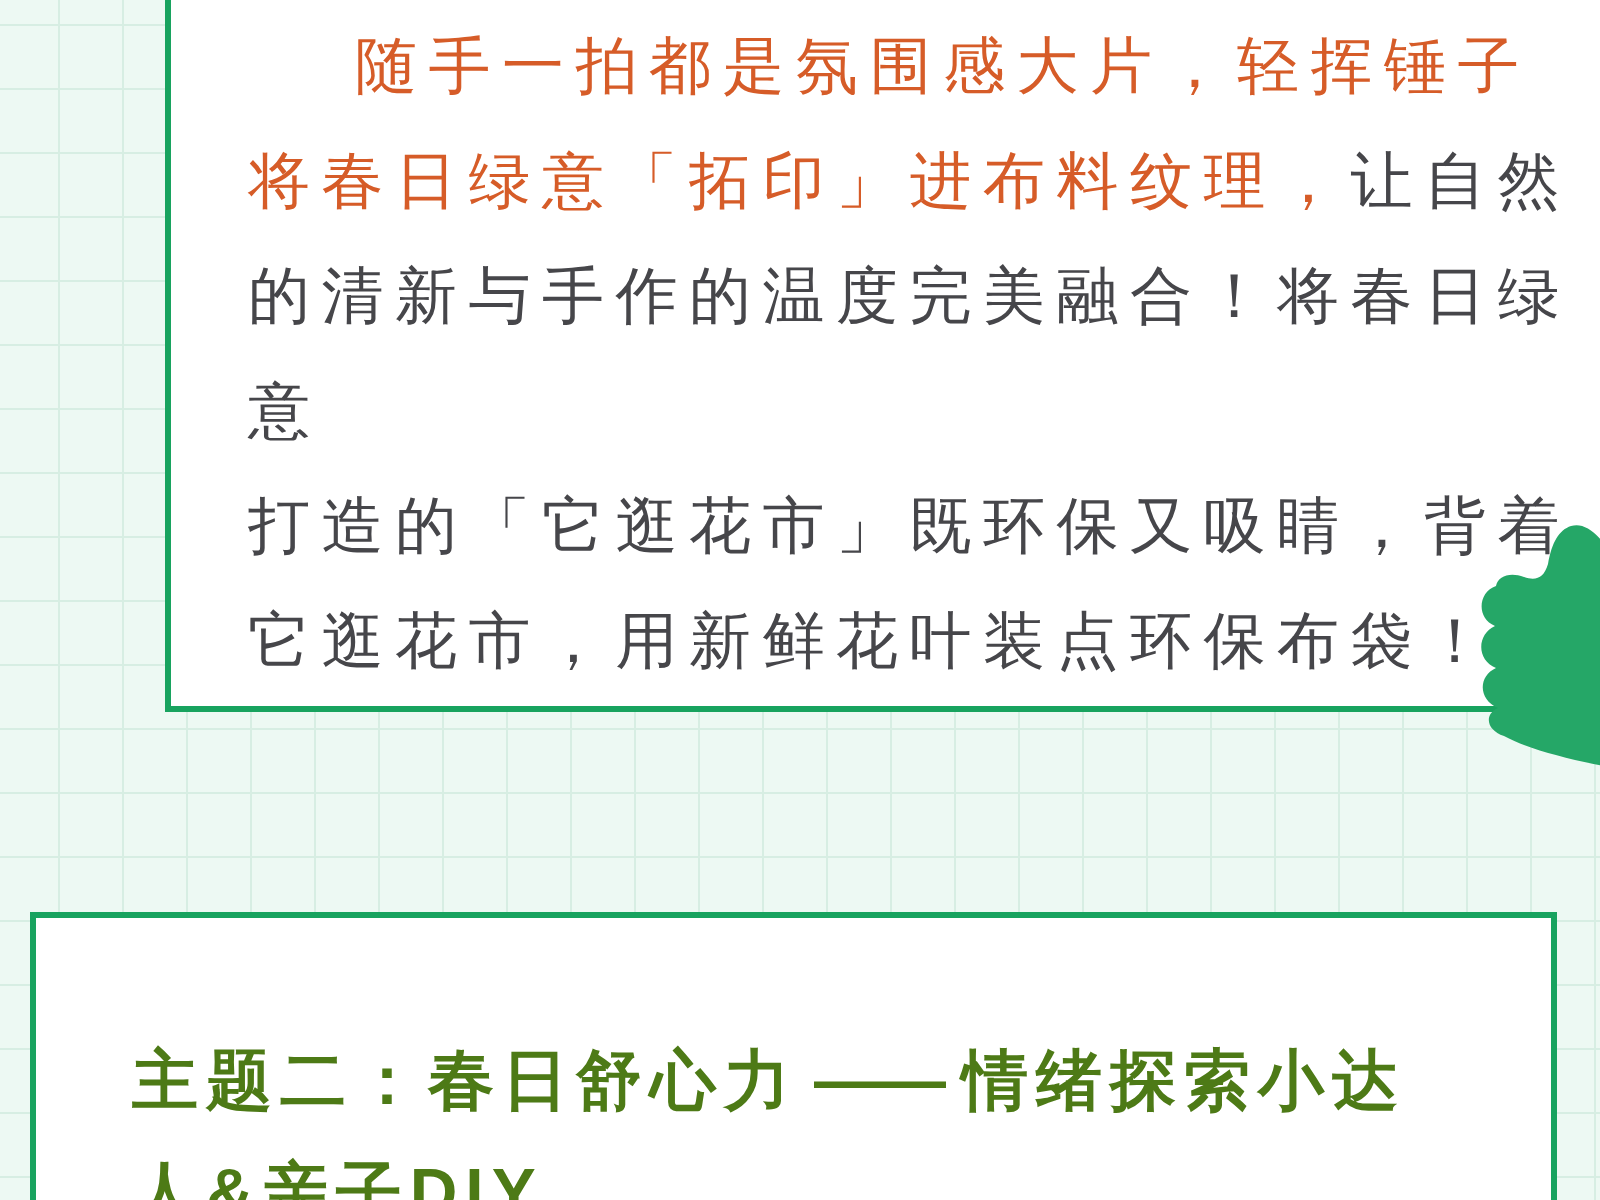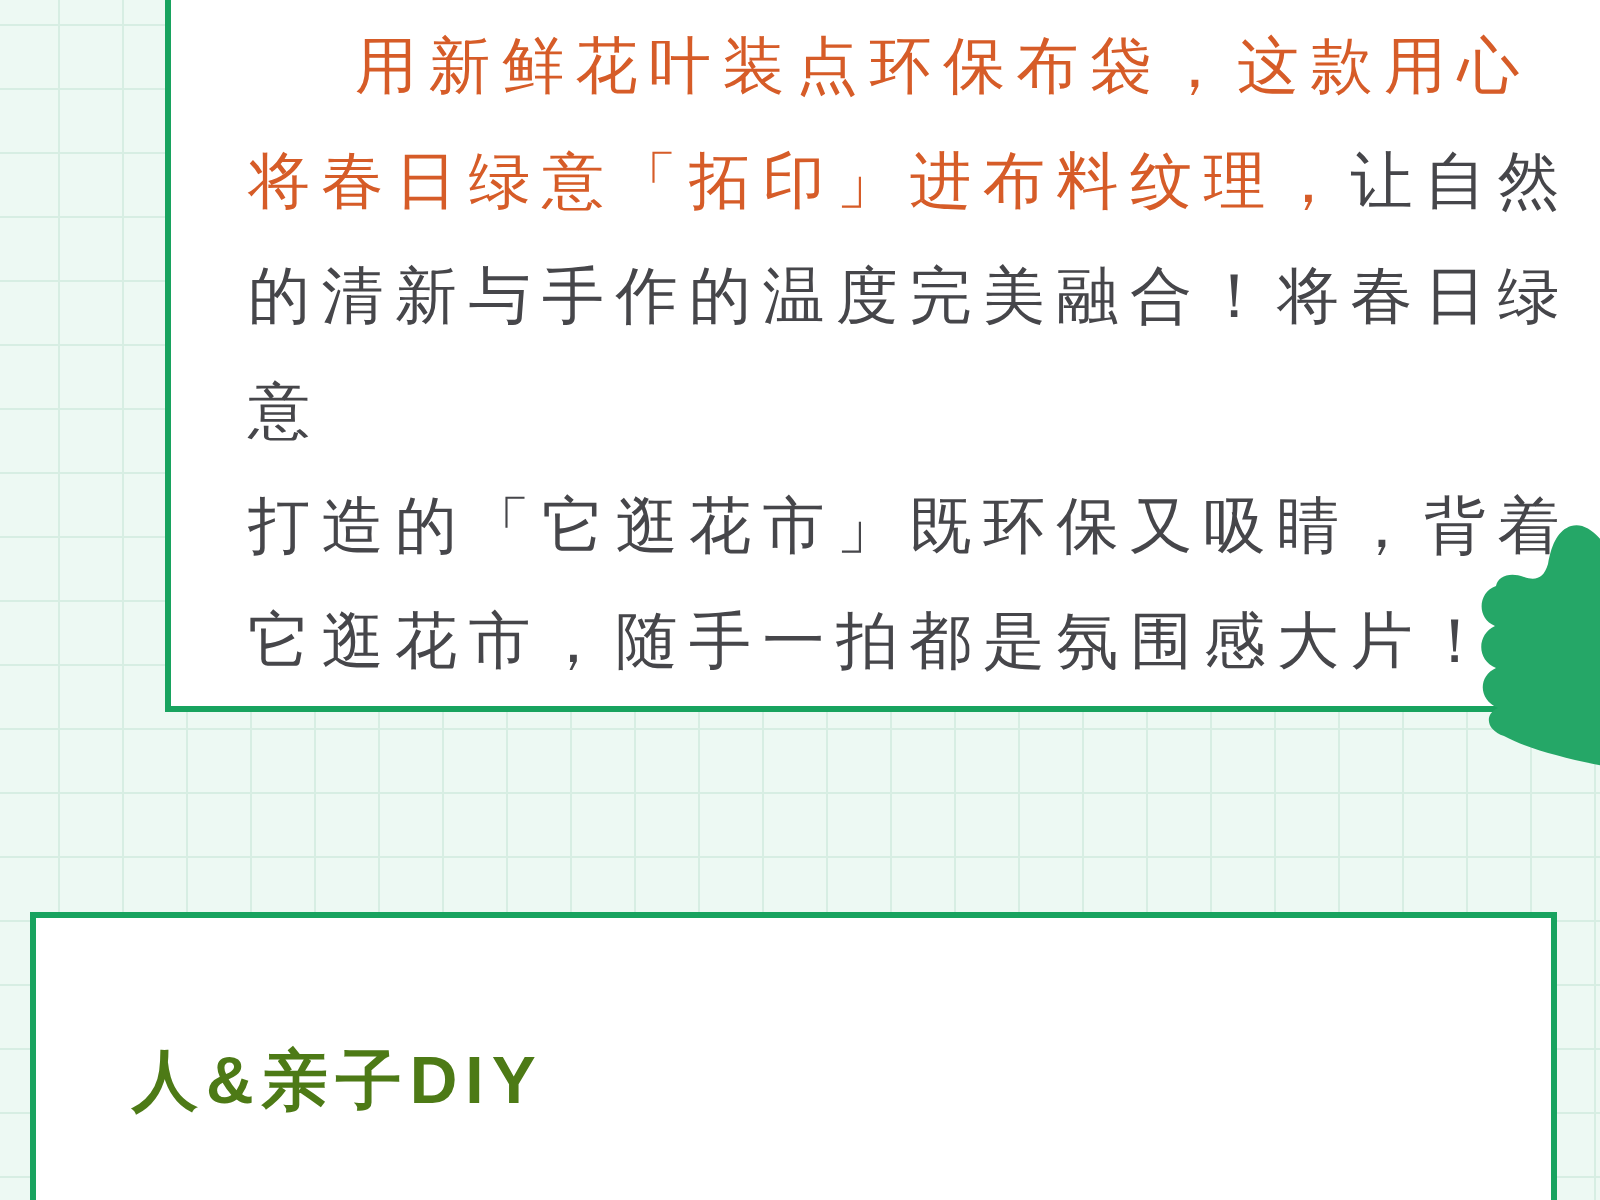--- a/index.html
+++ b/index.html
@@ -76,25 +76,25 @@
     height:250px;
     z-index:5;
   }
   .thumb-wrap svg{ display:block; width:100%; height:100%; overflow:visible; }
 </style>
 </head>
 <body style="background-color: rgb(237, 249, 243);">
 
 <div class="card intro-card">
   <div class="intro-text">
-      <div class="text-line indented"><span class="seg-accent">用新鲜花叶装点环保布袋，这款用心</span></div>
+      <div class="text-line indented"><span class="seg-accent">随手一拍都是氛围感大片，轻挥锤子</span></div>
       <div class="text-line"><span class="seg-accent">将春日绿意「拓印」进布料纹理，</span><span class="seg-body">让自然</span></div>
       <div class="text-line"><span class="seg-body">的清新与手作的温度完美融合！将春日绿意</span></div>
       <div class="text-line"><span class="seg-body">打造的「它逛花市」既环保又吸睛，背着</span></div>
-      <div class="text-line"><span class="seg-body">它逛花市，随手一拍都是氛围感大片！</span></div>
+      <div class="text-line"><span class="seg-body">它逛花市，用新鲜花叶装点环保布袋！</span></div>
     </div>
 </div>
 
 <div class="thumb-wrap">
   <svg viewBox="0 0 140 250" xmlns="http://www.w3.org/2000/svg">
     <path id="thumb-path" fill="#25a767" d="
       M 146 34
       C 130 8 116 -2 103 2
       C 91 6 84 18 80 40
       C 76 54 68 57 56 53
@@ -103,15 +103,16 @@
       C 9 110 8 136 28 144
       C 10 152 10 176 30 184
       C 16 190 18 206 36 212
       C 62 226 104 236 146 244
       Z"></path>
   </svg>
 </div>
 
 <div class="card section-card">
   <div class="section-heading">
+      <div class="text-line"><span class="seg-heading">主题二：春日舒心力</span><span class="seg-heading-dash">——</span><span class="seg-heading">情绪探索小达</span></div>
       <div class="text-line"><span class="seg-heading">人&amp;亲子DIY</span></div>
     </div>
 </div>
 
 </body></html>

